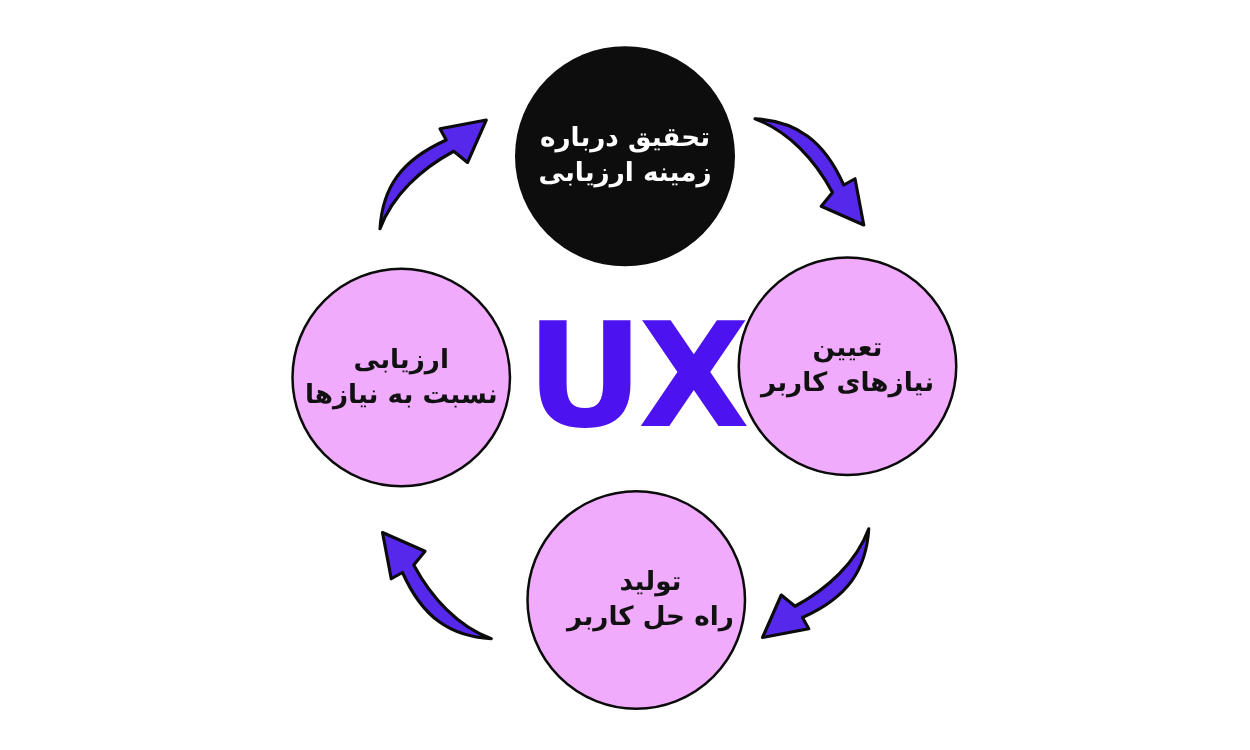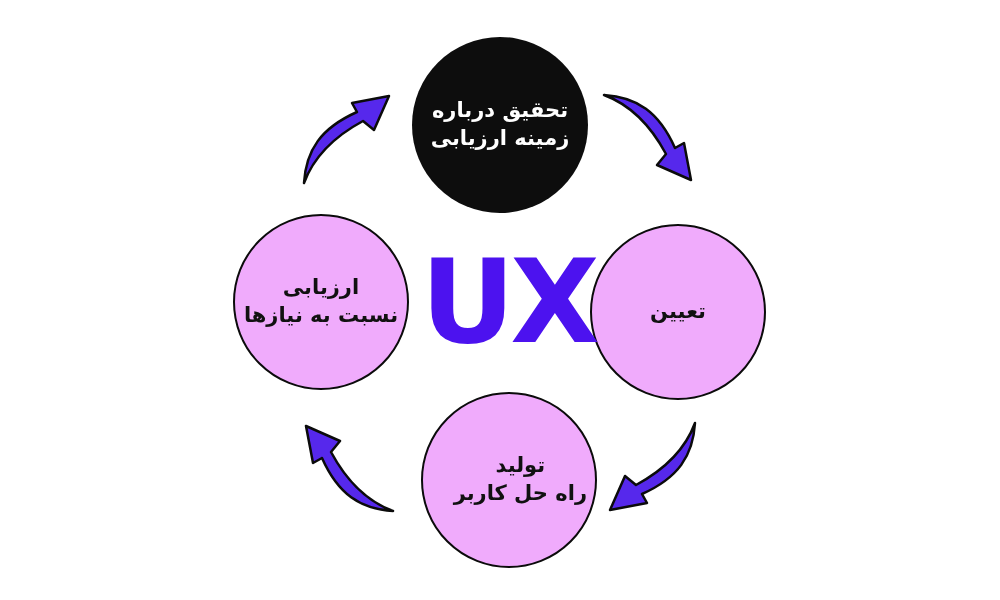--- a/index.html
+++ b/index.html
@@ -45,21 +45,21 @@
   .node-text{
     direction:rtl;
     font-weight:bold;
     font-size:21px;
     line-height:1.32;
     display:flex;
     flex-direction:column;
     padding:0 8px;
   }
   .node-top   {left:412px;top:37px;}
-  .node-right {left:590px;top:224px;}
+  .node-right {left:590px;top:205px;}
   .node-bottom{left:421px;top:392px;justify-content:flex-end;}
   .node-left  {left:233px;top:214px;}
 
   .center-label{
     position:absolute;
     left:508px;top:305px;
     transform:translate(-50%,-53%);
     color:var(--accent);
     font-weight:bold;
     font-size:116px;
@@ -92,20 +92,21 @@
   <div class="node filled node-top">
     <div class="node-text">
       <span>تحقیق درباره</span>
       <span>زمینه ارزیابی</span>
     </div>
   </div>
 
   <div class="node outlined node-right">
     <div class="node-text">
       <span>تعیین</span>
+      <span>نیازهای کاربر</span>
     </div>
   </div>
 
   <div class="node outlined node-bottom">
     <div class="node-text">
       <span>تولید</span>
       <span>راه حل کاربر</span>
     </div>
   </div>
 

